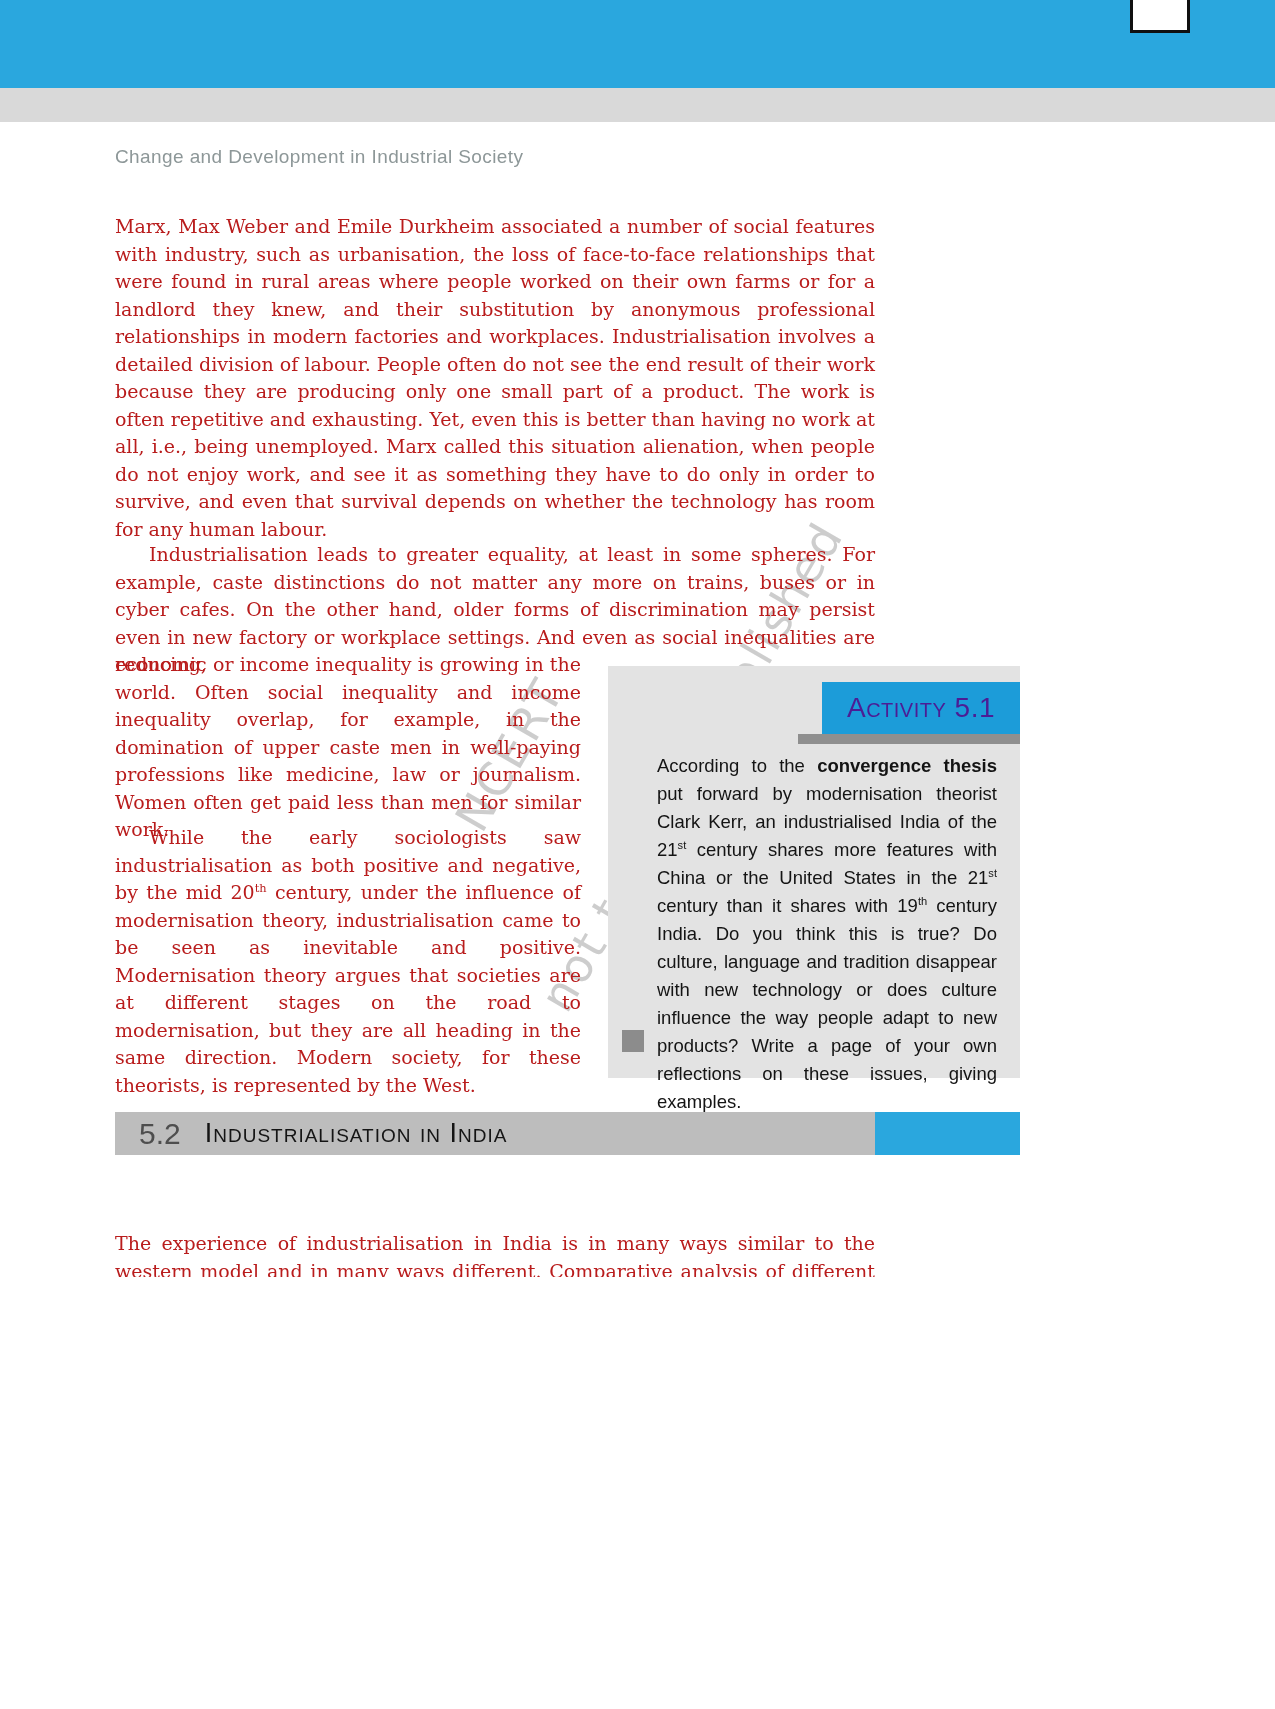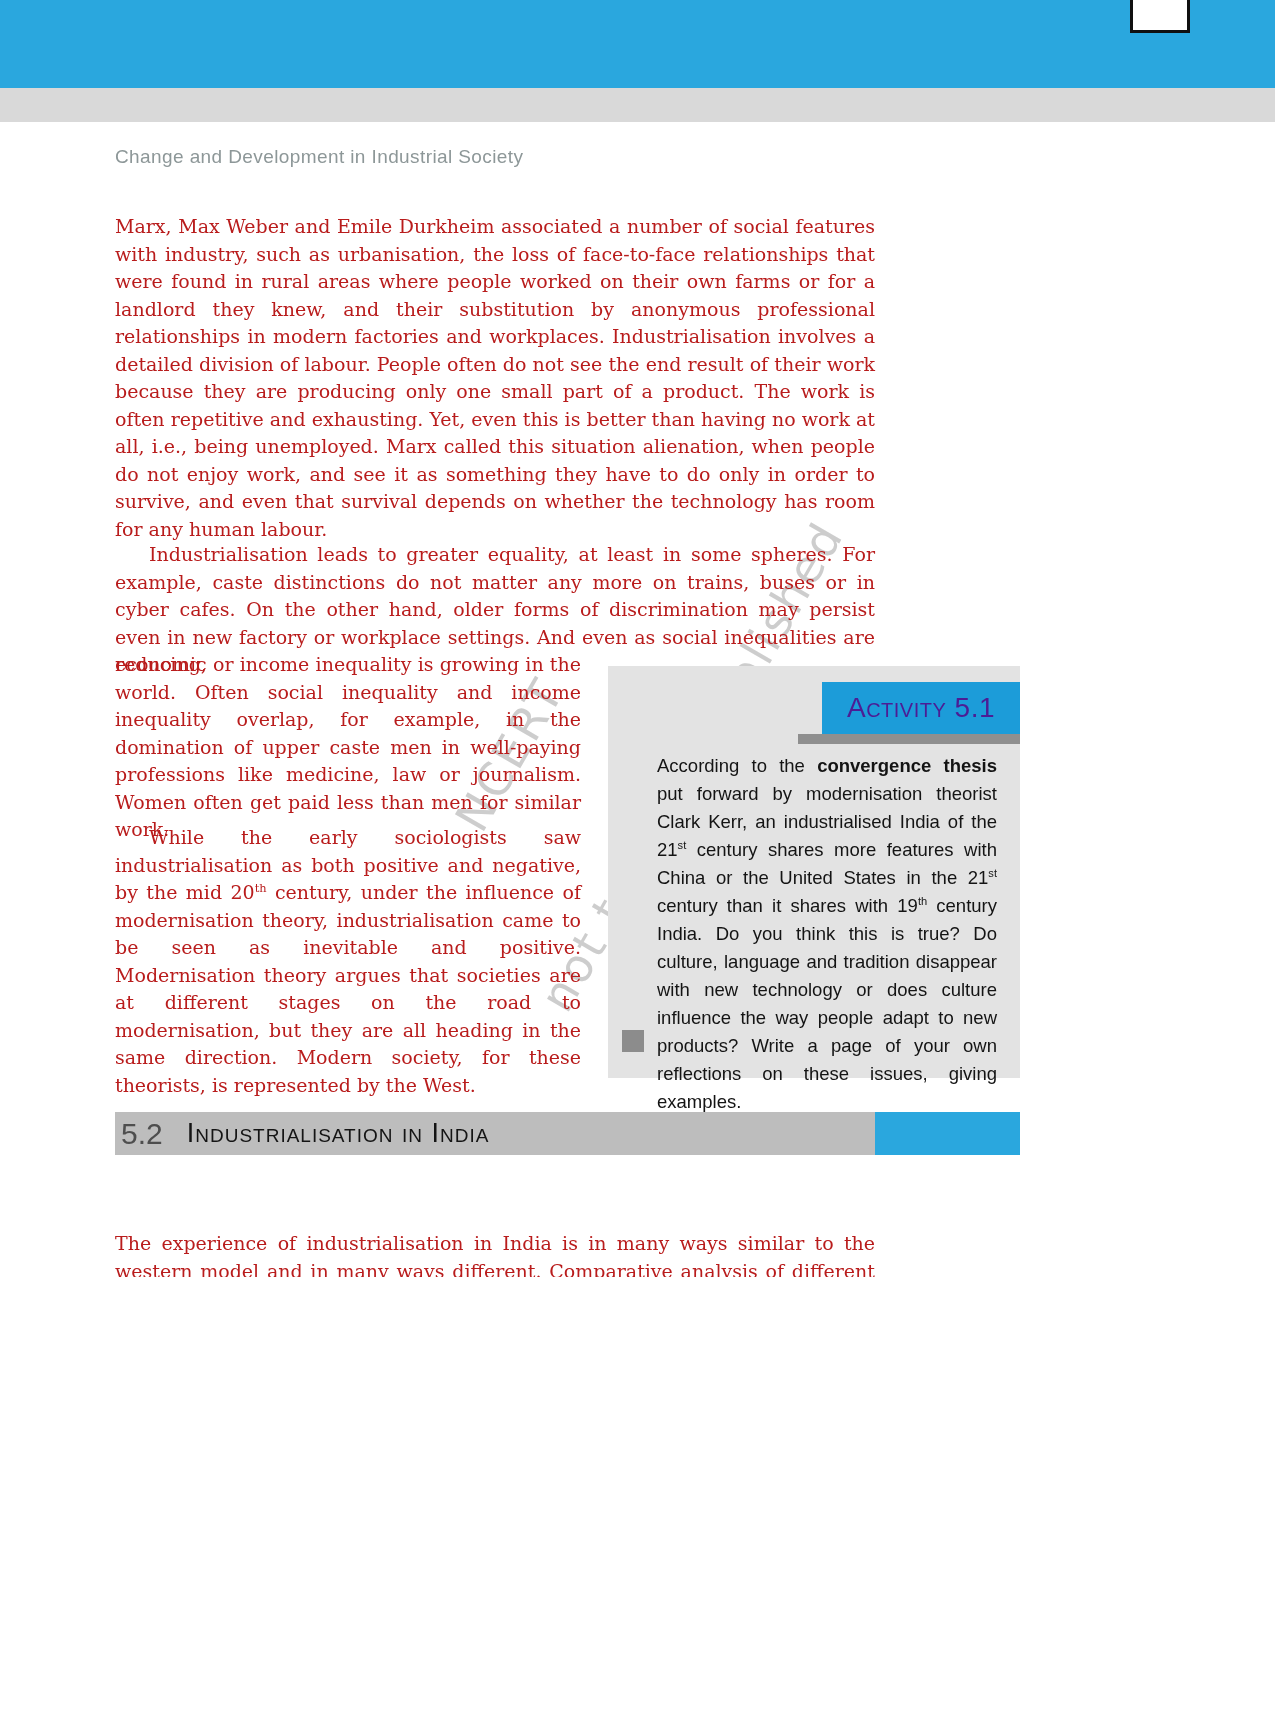--- a/index.html
+++ b/index.html
@@ -56,21 +56,21 @@
   }
   .activity-shadow{position:absolute;top:68px;right:0;width:222px;height:10px;background:#8F8F8F;z-index:1;}
   .activity-text{
     position:absolute;left:49px;top:86px;width:340px;margin:0;
     font-family:"Liberation Sans",sans-serif;font-size:18.5px;line-height:28px;color:#141414;text-align:justify;
   }
   .activity-bullet{position:absolute;left:14px;top:364px;width:22px;height:22px;background:#8C8C8C;}
 
   
   .section-row{position:absolute;left:115px;top:1112px;width:905px;height:43px;display:flex;z-index:3;}
-  .section-bar{width:760px;height:100%;background:var(--section-bar-gray);display:flex;align-items:center;padding-left:6px;box-sizing:border-box;}
+  .section-bar{width:760px;height:100%;background:var(--section-bar-gray);display:flex;align-items:center;padding-left:24px;box-sizing:border-box;}
   .section-num{font-family:"Liberation Sans",sans-serif;font-size:30px;color:#4E4E4E;margin-right:24px;}
   .section-title{font-family:"Liberation Sans",sans-serif;font-variant:small-caps;font-size:27px;color:#141414;letter-spacing:1px;}
   .section-blue{width:145px;height:100%;background:var(--band-cyan);}
 
   .subheading{
     position:absolute;left:115px;top:1178px;margin:0;z-index:3;
     font-family:"Liberation Sans",sans-serif;font-variant:small-caps;font-weight:bold;
     font-size:24px;color:var(--accent-blue);letter-spacing:.5px;
   }
 

